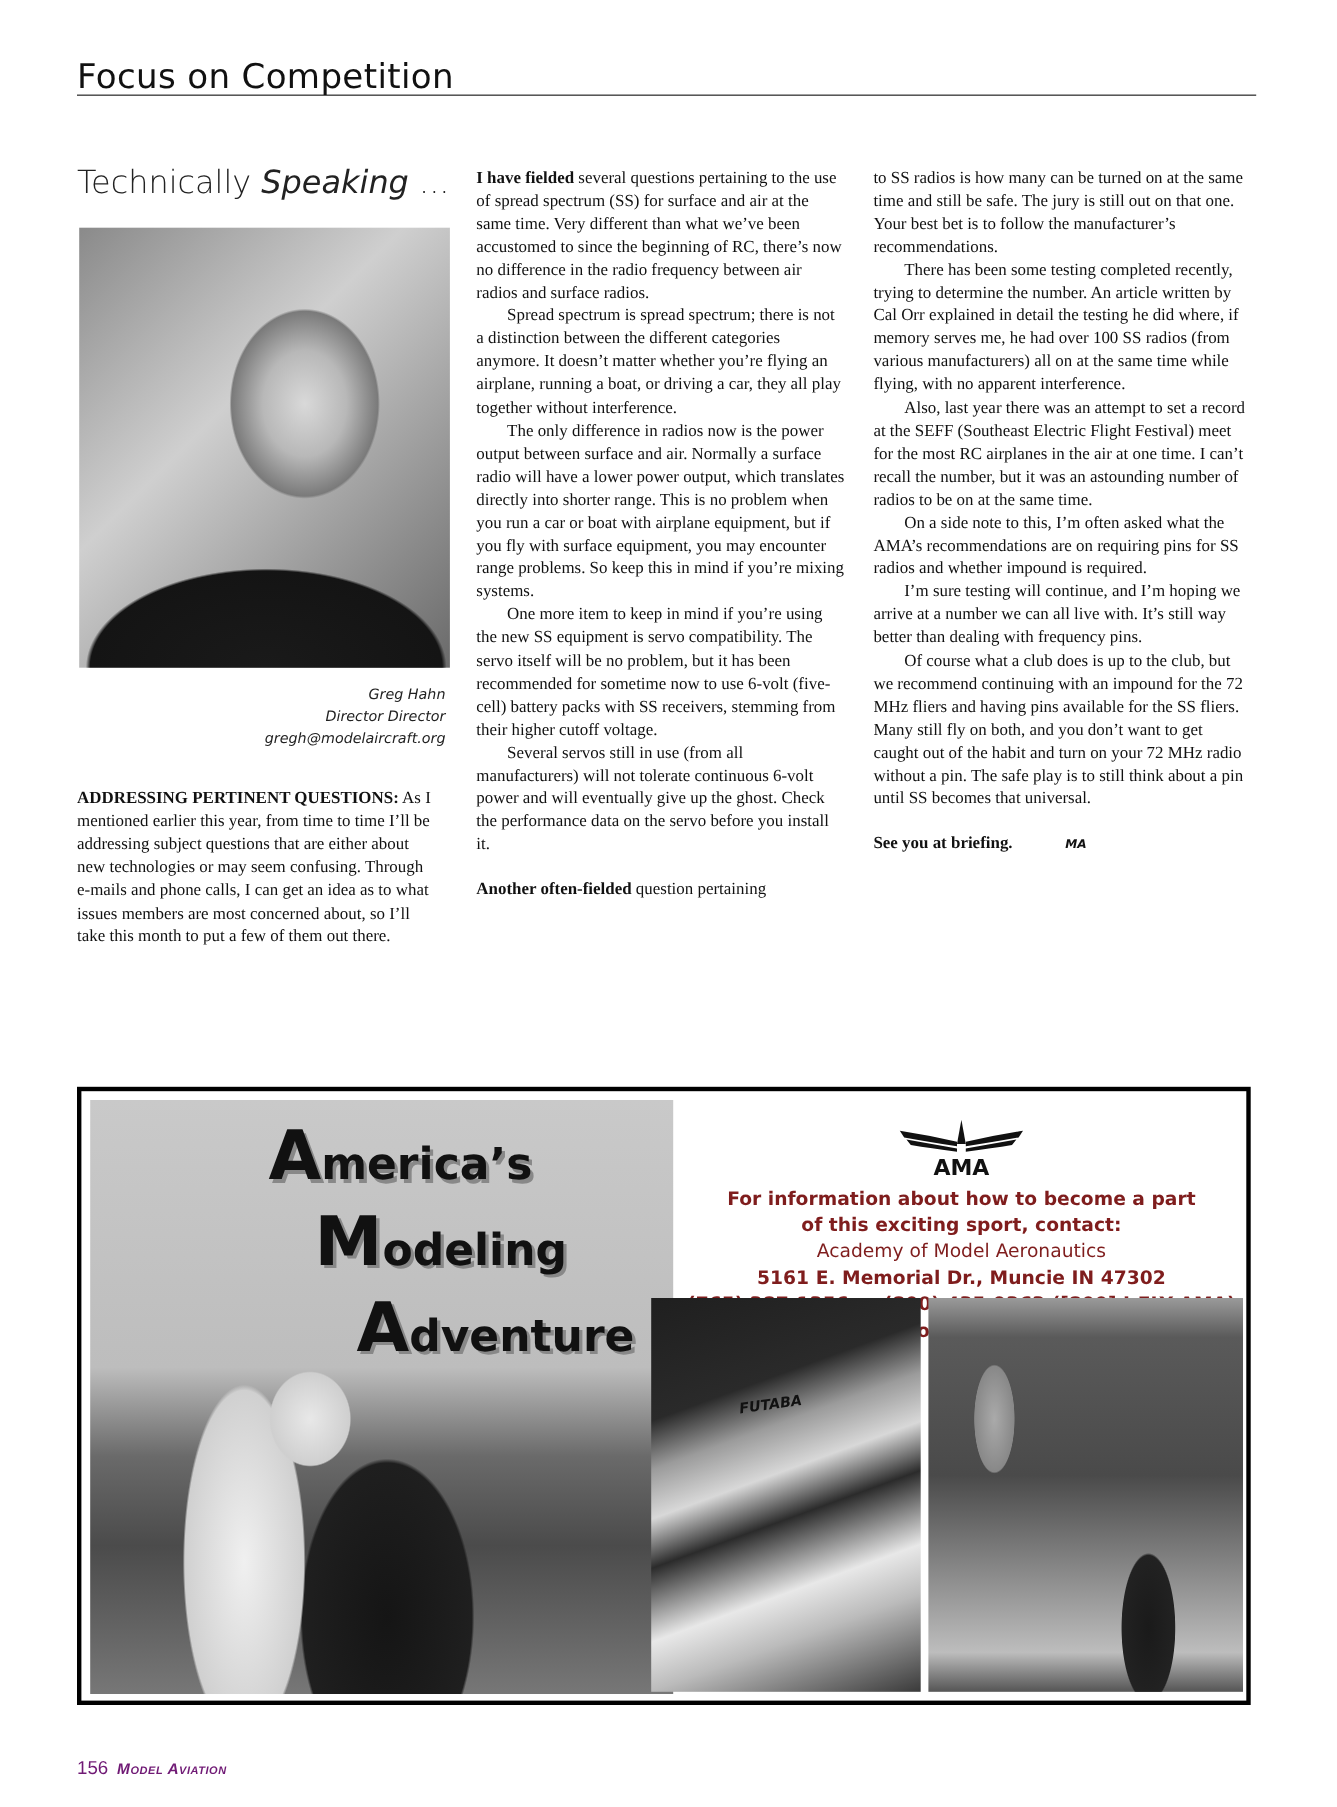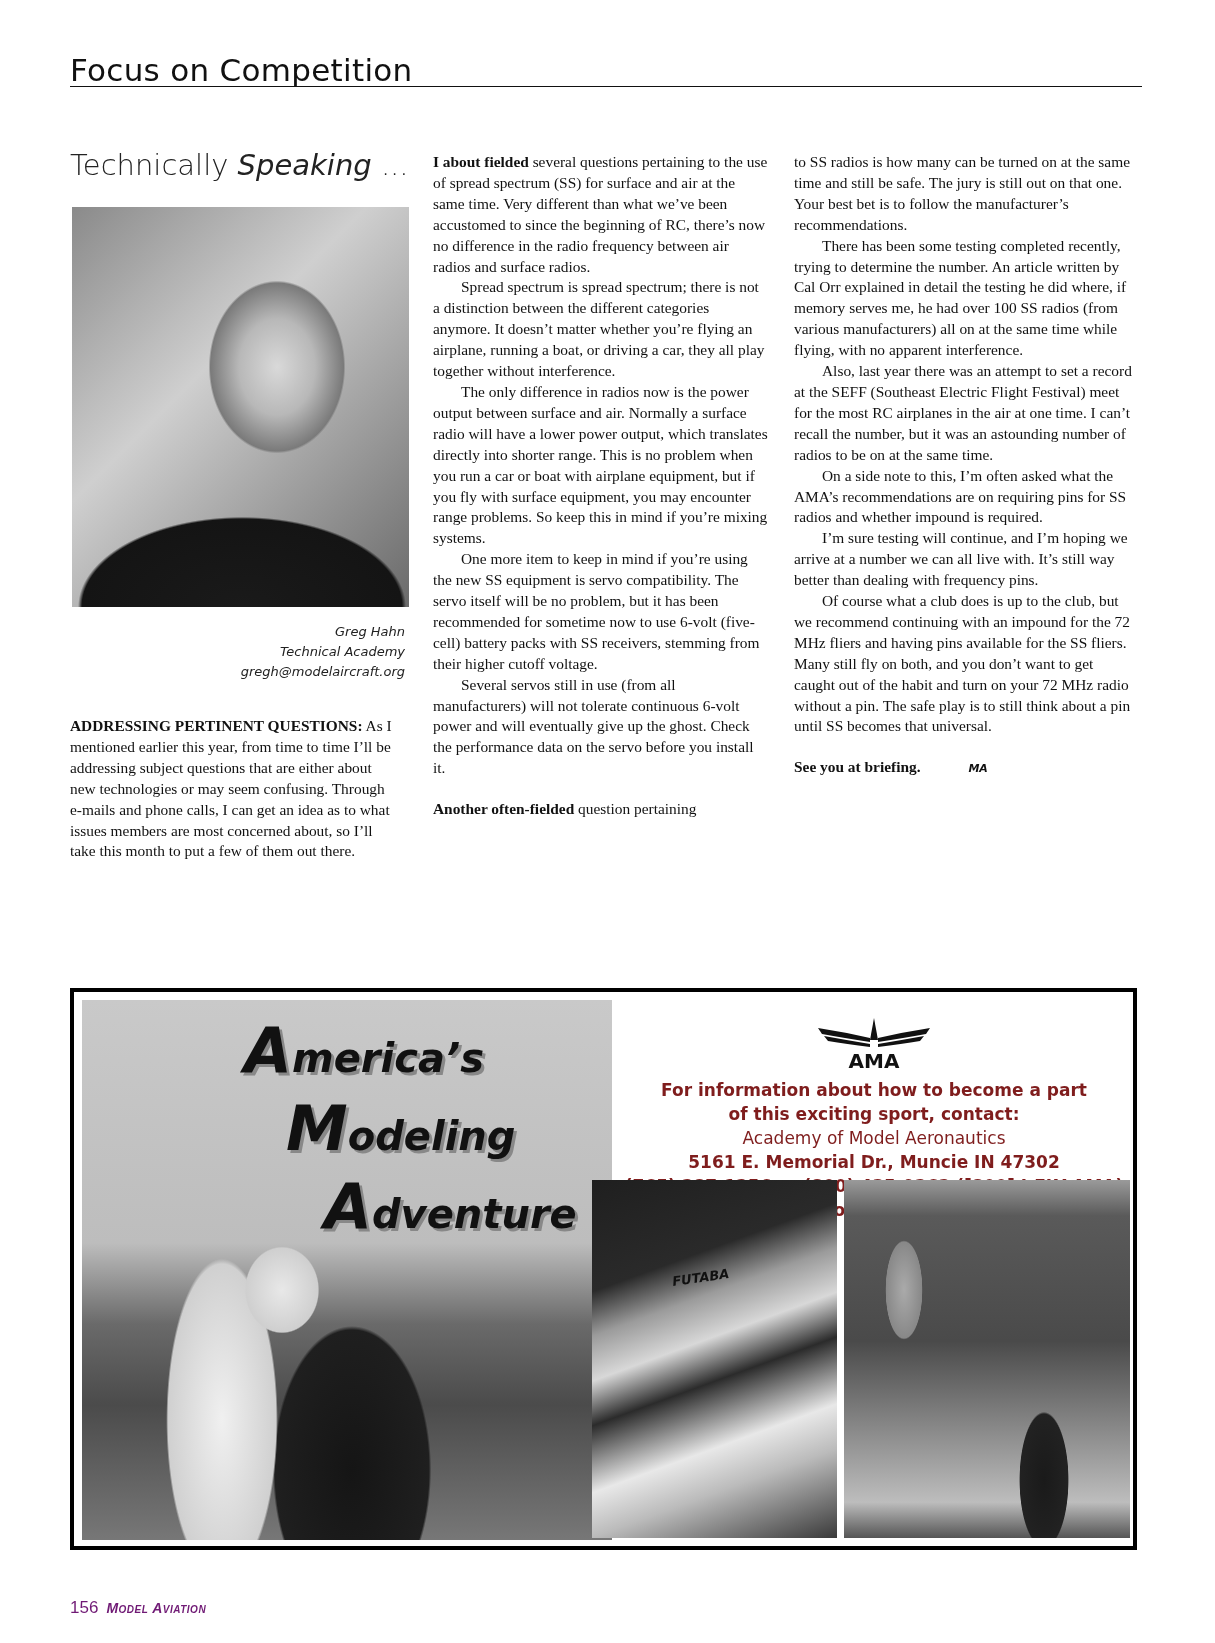--- a/index.html
+++ b/index.html
@@ -24,21 +24,21 @@
   .gap { height:20px; }
   .ma { font-family:"DejaVu Sans", sans-serif; font-style:italic; font-size:11px; font-weight:700;margin-left:44px; }
 
   .ad { left:70px; top:988px; width:1067px; height:562px; border:4px solid #000; box-sizing:border-box; background:#fff; }
   .ad-photo-left { left:8px; top:8px; width:530px; height:540px; background:
       radial-gradient(ellipse 60px 70px at 200px 290px, #e8e8e8 0%, #cfcfcf 60%, transparent 62%),
       radial-gradient(ellipse 90px 260px at 140px 420px, #f0f0f0 0%, #d0d0d0 60%, transparent 62%),
       radial-gradient(ellipse 110px 200px at 270px 470px, #151515 0%, #1f1f1f 70%, transparent 72%),
       linear-gradient(180deg, #c9c9c9 0%, #bdbdbd 45%, #6a6a6a 60%, #4b4b4b 75%, #777 100%); }
   .ad-headline { left:170px; top:28px; font-family:"DejaVu Sans", sans-serif; font-weight:700; color:#111; text-shadow:3px 3px 0 #888; }
-  .ad-headline div { line-height:62px;font-style:italic; }
+  .ad-headline div { line-height:62px; }
   .ad-headline .big { font-size:62px; }
   .ad-headline .small { font-size:40px; }
   .ad-headline .l1 { margin-left:0; }
   .ad-headline .l2 { margin-left:42px; }
   .ad-headline .l3 { margin-left:80px; }
   .ad-info { left:545px; top:8px; width:510px; text-align:center; font-family:"DejaVu Sans", sans-serif; color:#7f1d1d; }
   .ama-logo { margin:18px auto 4px; width:120px; height:52px; }
   .ad-info .line { font-size:17px; line-height:24px; }
   .ad-info .bold { font-weight:700; }
   .ad-photo-mid { left:518px; top:188px; width:245px; height:358px; background:
@@ -61,30 +61,30 @@
 <div class="abs col-title">
   <span>Technically</span>
   <em>Speaking</em>
   <span>...</span>
 </div>
 
 <div class="abs photo"></div>
 
 <div class="abs caption">
   <div>Greg Hahn</div>
-  <div>Technical Academy</div>
+  <div>Director Director</div>
   <div>gregh@modelaircraft.org</div>
 </div>
 
 <div class="abs col col1">
   <p class="noindent"><b>ADDRESSING PERTINENT QUESTIONS:</b><span> As I mentioned earlier this year, from time to time I’ll be addressing subject questions that are either about new technologies or may seem confusing. Through e-mails and phone calls, I can get an idea as to what issues members are most concerned about, so I’ll take this month to put a few of them out there.</span></p>
 </div>
 
 <div class="abs col col2">
-  <p class="noindent"><b>I about fielded</b><span> several questions pertaining to the use of spread spectrum (SS) for surface and air at the same time. Very different than what we’ve been accustomed to since the beginning of RC, there’s now no difference in the radio frequency between air radios and surface radios.</span></p>
+  <p class="noindent"><b>I have fielded</b><span> several questions pertaining to the use of spread spectrum (SS) for surface and air at the same time. Very different than what we’ve been accustomed to since the beginning of RC, there’s now no difference in the radio frequency between air radios and surface radios.</span></p>
   <p>Spread spectrum is spread spectrum; there is not a distinction between the different categories anymore. It doesn’t matter whether you’re flying an airplane, running a boat, or driving a car, they all play together without interference.</p>
   <p>The only difference in radios now is the power output between surface and air. Normally a surface radio will have a lower power output, which translates directly into shorter range. This is no problem when you run a car or boat with airplane equipment, but if you fly with surface equipment, you may encounter range problems. So keep this in mind if you’re mixing systems.</p>
   <p>One more item to keep in mind if you’re using the new SS equipment is servo compatibility. The servo itself will be no problem, but it has been recommended for sometime now to use 6-volt (five-cell) battery packs with SS receivers, stemming from their higher cutoff voltage.</p>
   <p>Several servos still in use (from all manufacturers) will not tolerate continuous 6-volt power and will eventually give up the ghost. Check the performance data on the servo before you install it.</p>
   <div class="gap"></div>
   <p class="noindent"><b>Another often-fielded</b><span> question pertaining</span></p>
 </div>
 
 <div class="abs col col3">
   <p class="noindent">to SS radios is how many can be turned on at the same time and still be safe. The jury is still out on that one. Your best bet is to follow the manufacturer’s recommendations.</p>

